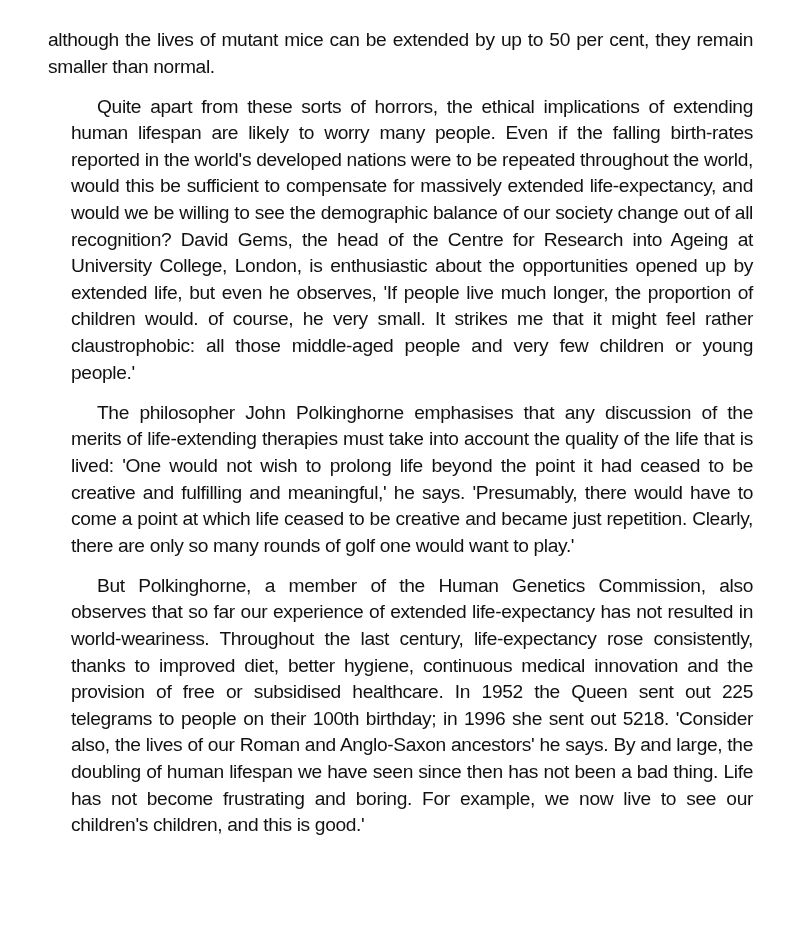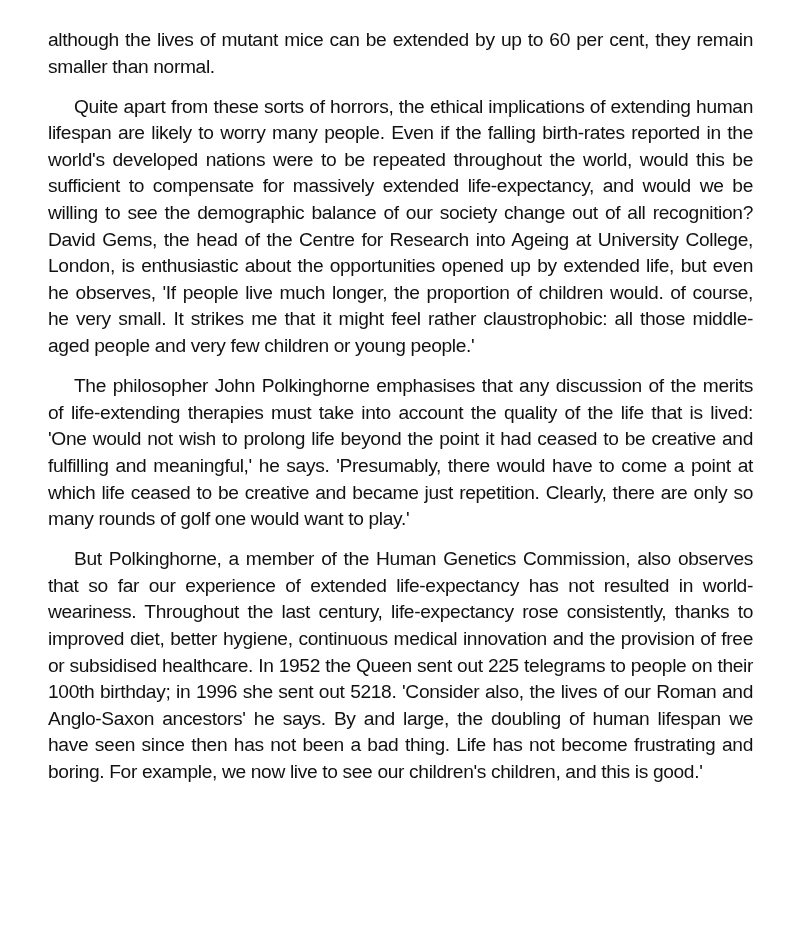--- a/index.html
+++ b/index.html
@@ -24,23 +24,24 @@
       color: #111111;
       text-align: justify;
       letter-spacing: -0.35px;
       word-spacing: 0px;
     }
     .para {
       margin: 0 0 13.5px 0;
     }
     .para.indent {
       text-indent: 26px;
+      margin-left: 23px;
     }
   </style>
 </head>
 <body>
 
 <div class="page">
-  <p class="para">although the lives of mutant mice can be extended by up to 60 per cent, they remain smaller than normal.</p>
+  <p class="para">although the lives of mutant mice can be extended by up to 50 per cent, they remain smaller than normal.</p>
   <p class="para indent">Quite apart from these sorts of horrors, the ethical implications of extending human lifespan are likely to worry many people. Even if the falling birth-rates reported in the world's developed nations were to be repeated throughout the world, would this be sufficient to compensate for massively extended life-expectancy, and would we be willing to see the demographic balance of our society change out of all recognition? David Gems, the head of the Centre for Research into Ageing at University College, London, is enthusiastic about the opportunities opened up by extended life, but even he observes, 'If people live much longer, the proportion of children would. of course, he very small. It strikes me that it might feel rather claustrophobic: all those middle-aged people and very few children or young people.'</p>
   <p class="para indent">The philosopher John Polkinghorne emphasises that any discussion of the merits of life-extending therapies must take into account the quality of the life that is lived: 'One would not wish to prolong life beyond the point it had ceased to be creative and fulfilling and meaningful,' he says. 'Presumably, there would have to come a point at which life ceased to be creative and became just repetition. Clearly, there are only so many rounds of golf one would want to play.'</p>
   <p class="para indent">But Polkinghorne, a member of the Human Genetics Commission, also observes that so far our experience of extended life-expectancy has not resulted in world-weariness. Throughout the last century, life-expectancy rose consistently, thanks to improved diet, better hygiene, continuous medical innovation and the provision of free or subsidised healthcare. In 1952 the Queen sent out 225 telegrams to people on their 100th birthday; in 1996 she sent out 5218. 'Consider also, the lives of our Roman and Anglo-Saxon ancestors' he says. By and large, the doubling of human lifespan we have seen since then has not been a bad thing. Life has not become frustrating and boring. For example, we now live to see our children's children, and this is good.'</p>
 </div>
 
 </body></html>

